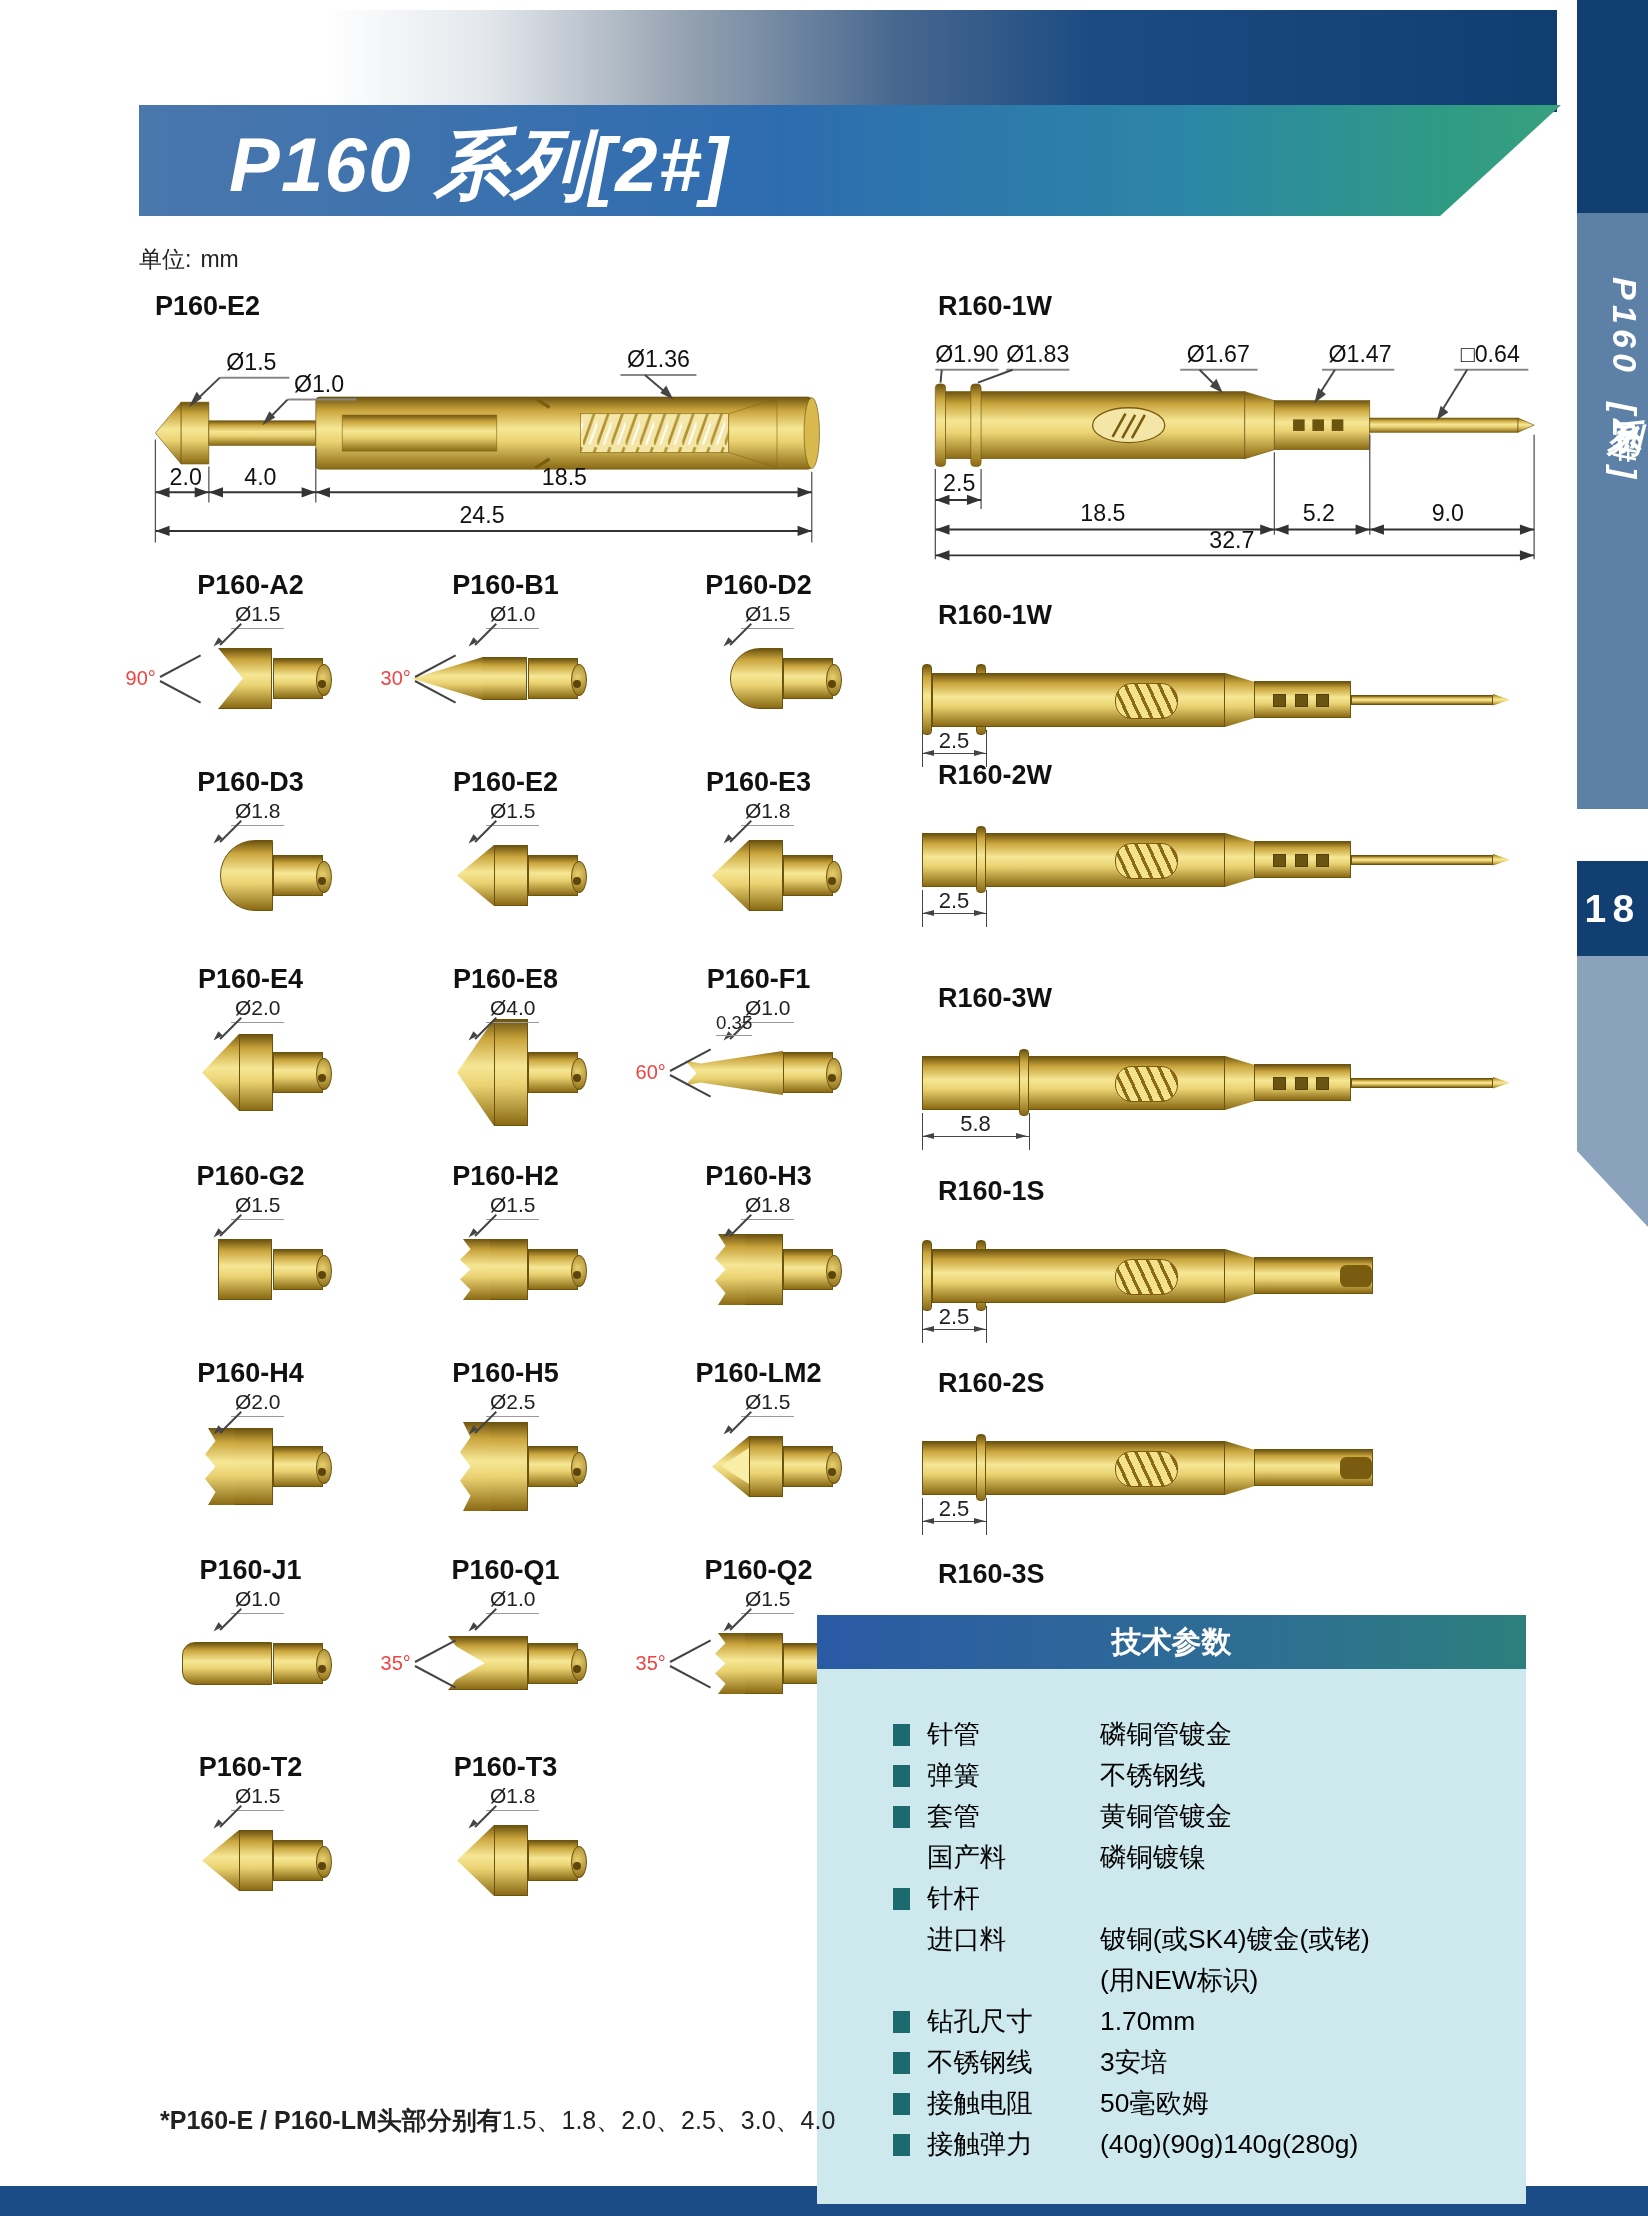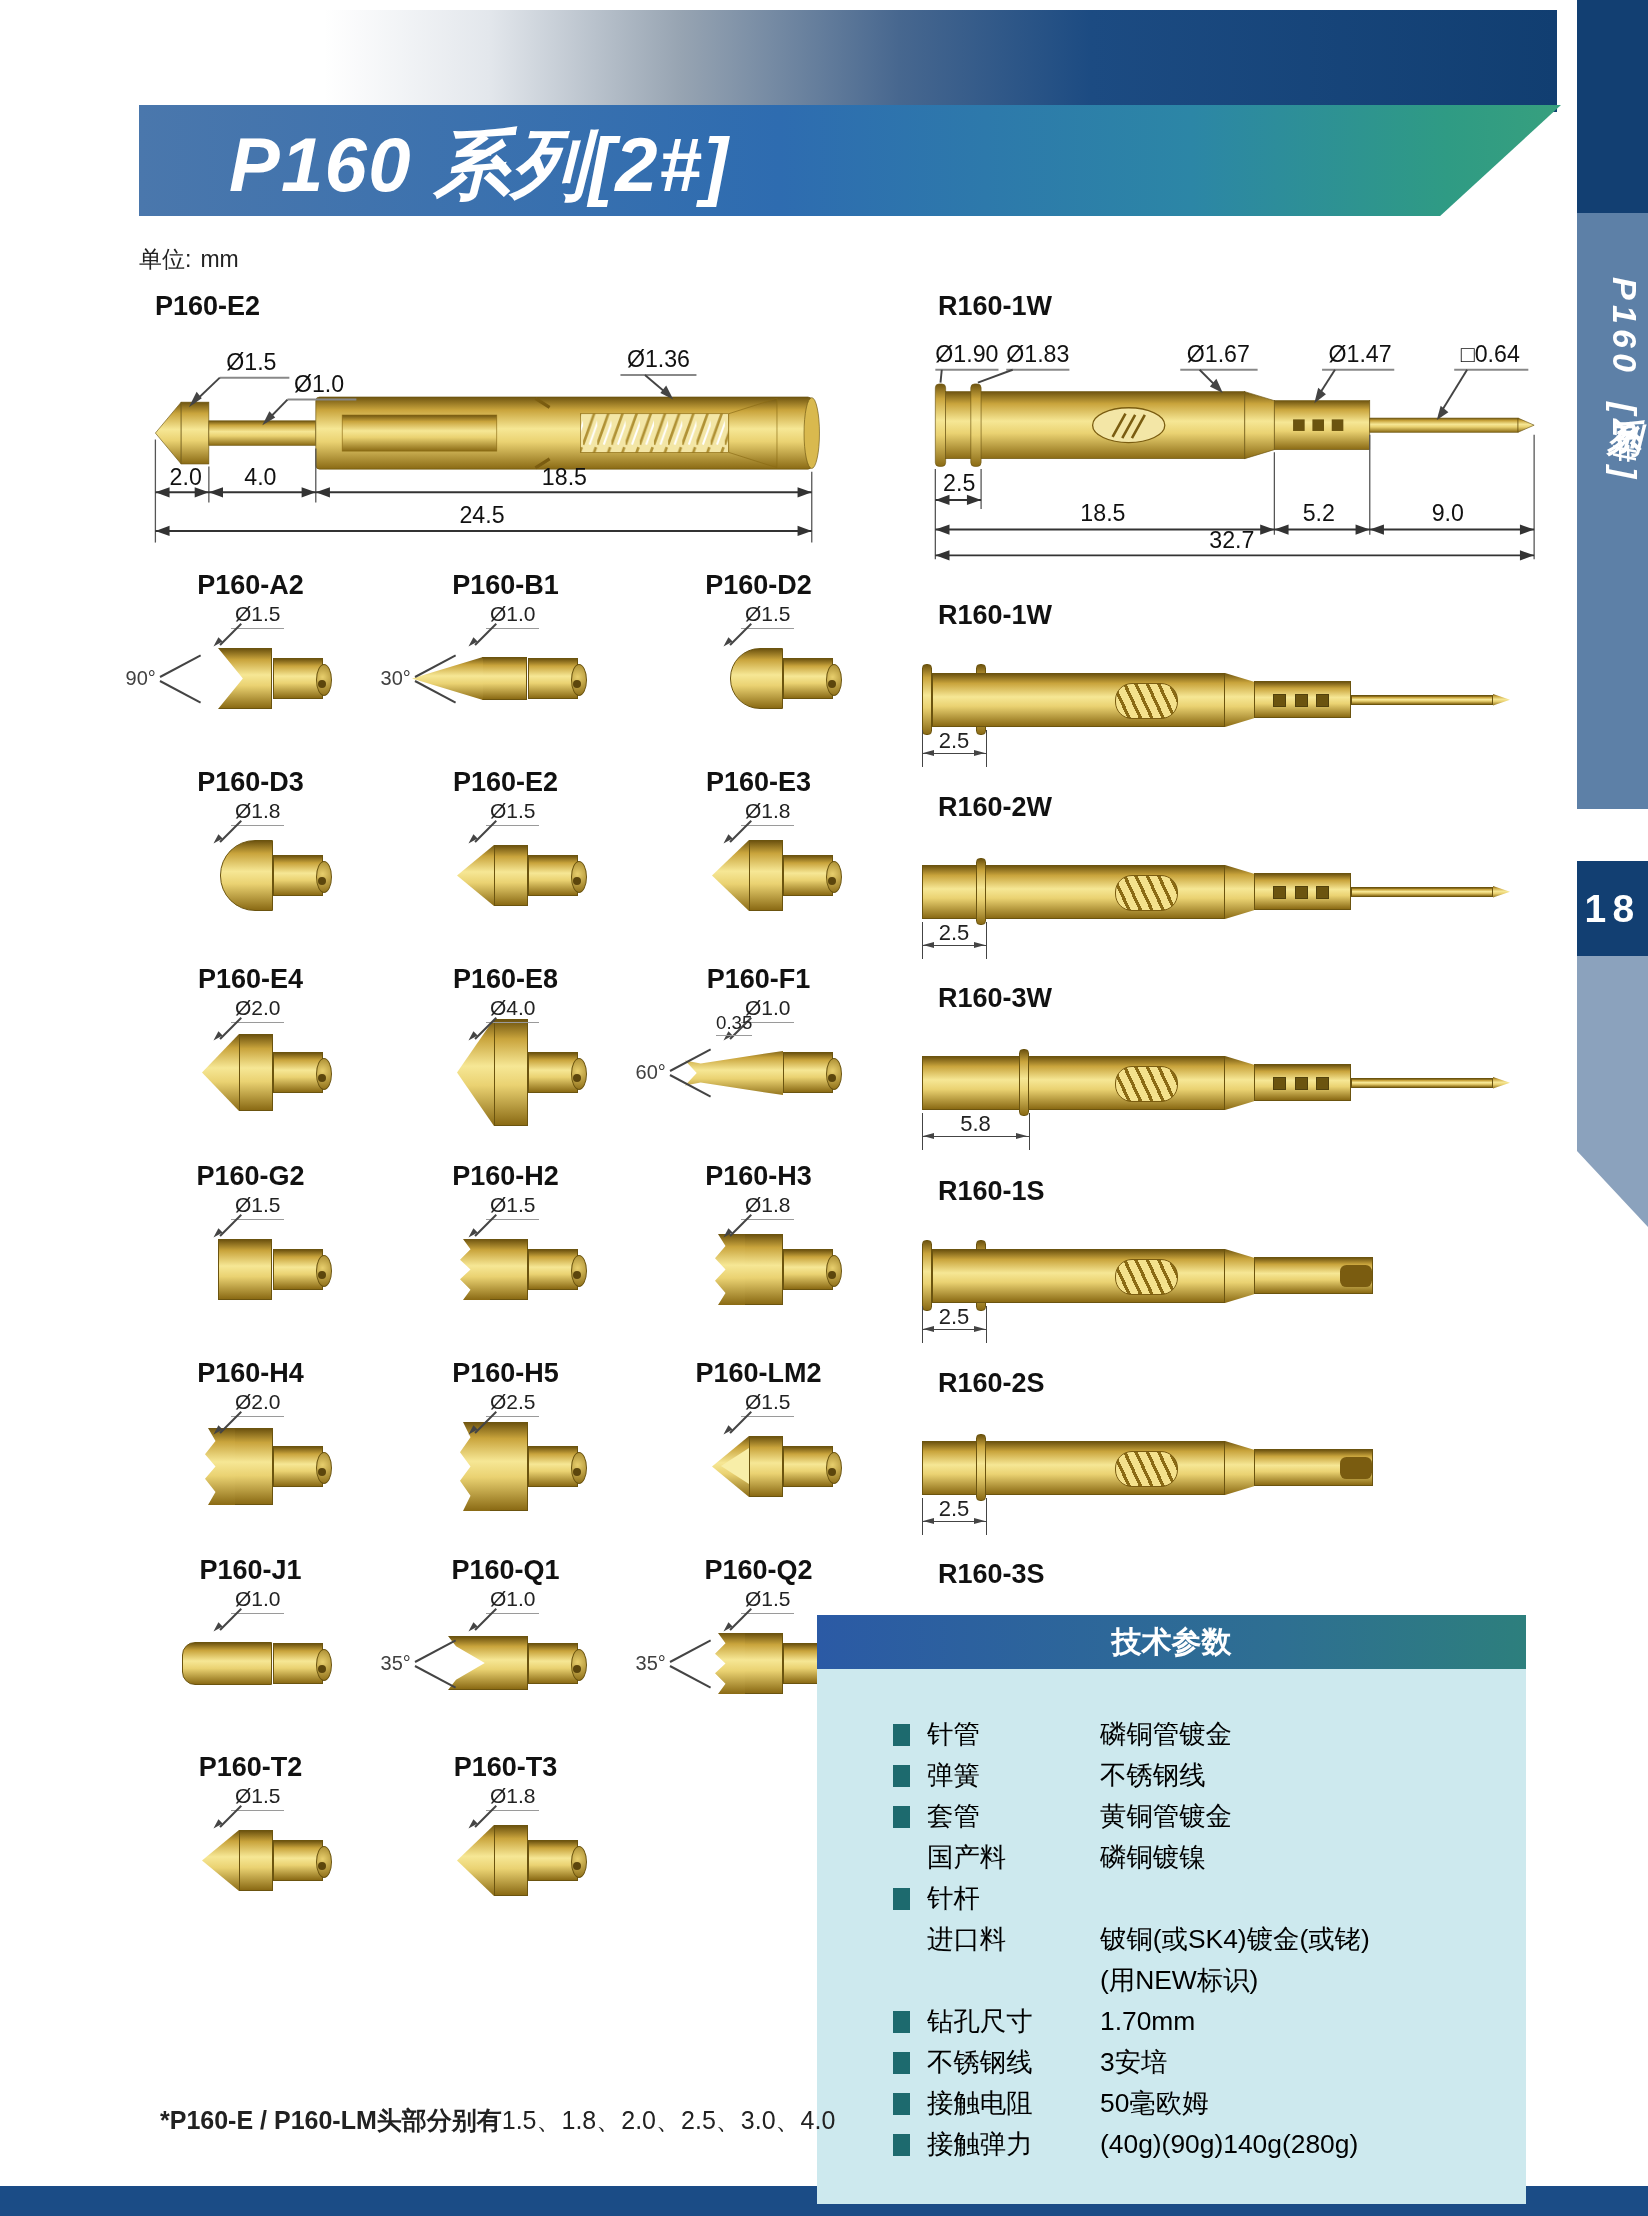--- a/index.html
+++ b/index.html
@@ -35,21 +35,21 @@
   
   .tips{position:absolute;left:123px;top:570px;width:761px;display:grid;
         grid-template-columns:255px 255px 251px;grid-auto-rows:197px;}
   .tip-cell{position:relative;}
   .tip-cell h3{margin:0;text-align:center;font-size:27px;font-weight:bold;color:#111;}
   .tip-draw{position:relative;width:100%;height:148px;}
   .dia-label{position:absolute;font-size:21px;color:#222;border-bottom:1.9px solid #9a9a9a;padding:0 3.9px 1.9px 3.9px;white-space:nowrap;}
   .leader{position:absolute;height:1.9px;background:#444;transform-origin:left center;}
   .lead-arrow{position:absolute;width:0;height:0;border-left:10.3px solid #444;
       border-top:3.2px solid transparent;border-bottom:3.2px solid transparent;}
-  .angle-label{position:absolute;font-size:20px;color:#404040;}
+  .angle-label{position:absolute;font-size:20px;color:#ef4444;}
   .extra-label{position:absolute;font-size:18.7px;color:#222;border-bottom:1.3px solid #9a9a9a;padding-bottom:1.3px;}
   .vline{position:absolute;height:1.9px;background:#444;transform-origin:left center;}
 
   
   .rsec{position:absolute;left:922px;width:606px;}
   .rsec h3{margin:0 0 14px 16px;font-size:27px;font-weight:bold;color:#111;}
   .r-draw{position:relative;width:606px;height:135px;}
   .hatch{position:absolute;border:1.3px solid #7a5c10;border-radius:17px;
      background:repeating-linear-gradient(65deg,#8a6a14 0 3.2px,#f4e18c 3.2px 10.3px);}
   .dimline{position:absolute;height:1.3px;background:#444;}
@@ -514,21 +514,21 @@
           <div style="background: linear-gradient(rgb(110, 84, 16) 0%, rgb(201, 164, 60) 18%, rgb(246, 231, 149) 44%, rgb(234, 210, 114) 62%, rgb(138, 106, 20) 100%); border: 0.6px solid rgb(107, 84, 15); box-sizing: border-box; position: absolute; left: 429px; top: 50px; width: 142px; height: 10.3px;"></div>
           <div style="background: linear-gradient(rgb(110, 84, 16) 0%, rgb(201, 164, 60) 18%, rgb(246, 231, 149) 44%, rgb(234, 210, 114) 62%, rgb(138, 106, 20) 100%); box-sizing: border-box; position: absolute; left: 571px; top: 49px; width: 17px; height: 11.6px; clip-path: polygon(0px 0px, 100% 50%, 0px 100%);"></div>
           <div class="dimtick" style="left: 0px; top: 85px; height: 37px;"></div>
           <div class="dimtick" style="left: 64px; top: 85px; height: 37px;"></div>
           <div class="dimline" style="left: 0px; top: 108px; width: 64px;"></div>
           <div class="arrowL" style="left: 1.3px; top: 105px;"></div>
           <div class="arrowR" style="left: 52px; top: 105px;"></div>
           <div class="dimnum" style="left: 0px; top: 83px; width: 64px;">2.5</div>
         </div>
       </div>
-      <div class="rsec" style="top: 792px;">
+      <div class="rsec" style="top: 760px;">
         <h3>R160-2W</h3>
         <div class="r-draw">
           <div style="background: linear-gradient(rgb(110, 84, 16) 0%, rgb(201, 164, 60) 18%, rgb(246, 231, 149) 44%, rgb(234, 210, 114) 62%, rgb(138, 106, 20) 100%); border: 0.6px solid rgb(107, 84, 15); box-sizing: border-box; position: absolute; left: 0px; top: 28px; width: 303px; height: 54px;"></div>
           <div style="background: linear-gradient(rgb(110, 84, 16) 0%, rgb(201, 164, 60) 18%, rgb(246, 231, 149) 44%, rgb(234, 210, 114) 62%, rgb(138, 106, 20) 100%); border: 0.6px solid rgb(107, 84, 15); box-sizing: border-box; position: absolute; left: 54px; top: 21px; width: 9.7px; height: 67px; border-radius: 3.9px;"></div>
           <div class="hatch" style="left: 193px; top: 38px; width: 61px; height: 34px;"></div>
           <div style="background: linear-gradient(rgb(110, 84, 16) 0%, rgb(201, 164, 60) 18%, rgb(246, 231, 149) 44%, rgb(234, 210, 114) 62%, rgb(138, 106, 20) 100%); box-sizing: border-box; position: absolute; left: 303px; top: 28px; width: 29px; height: 54px; clip-path: polygon(0px 0px, 100% 16%, 100% 84%, 0px 100%);"></div>
           <div style="background: linear-gradient(rgb(110, 84, 16) 0%, rgb(201, 164, 60) 18%, rgb(246, 231, 149) 44%, rgb(234, 210, 114) 62%, rgb(138, 106, 20) 100%); border: 0.6px solid rgb(107, 84, 15); box-sizing: border-box; position: absolute; left: 332px; top: 36px; width: 97px; height: 37px;"></div>
           <div class="sq" style="left: 351px; top: 49px;"></div>
           <div class="sq" style="left: 373px; top: 49px;"></div>
           <div class="sq" style="left: 394px; top: 49px;"></div>

